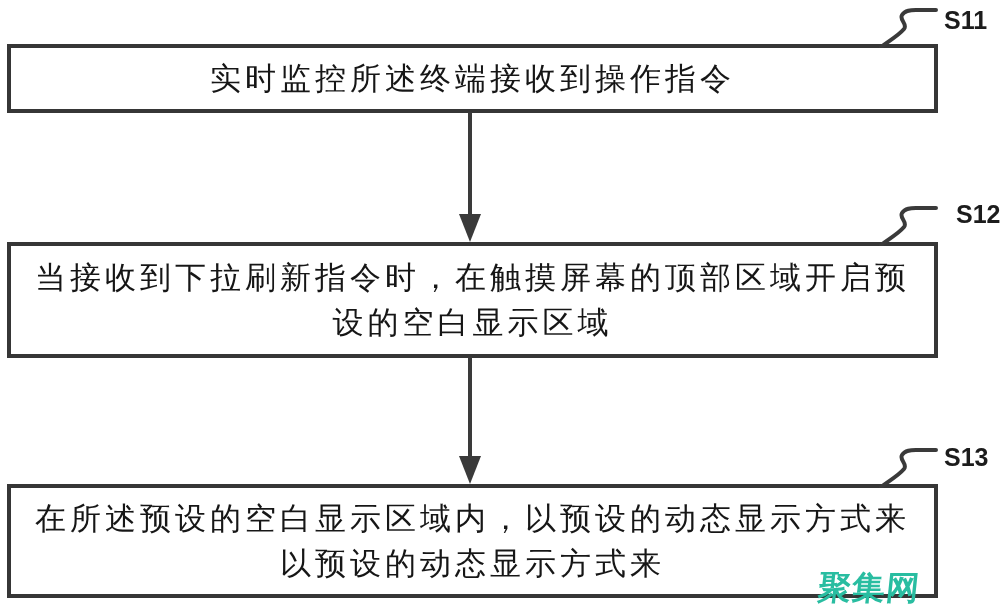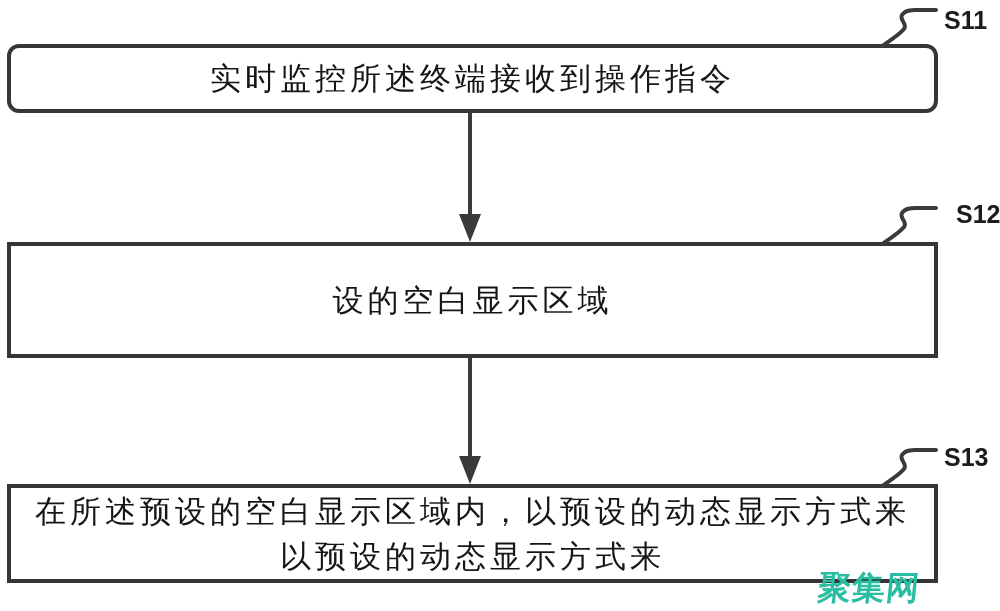--- a/index.html
+++ b/index.html
@@ -13,23 +13,23 @@
   .flow-box{
     position:absolute;
     left:7px;width:931px;
     box-sizing:border-box;
     border:4px solid #363636;
     background:#ffffff;
     display:flex;flex-direction:column;
     justify-content:center;align-items:center;
     color:#161616;
   }
-  .box1{top:44px;height:69px;border-radius:12px;}
+  .box1{top:44px;height:69px;}
   .box2{top:242px;height:116px;}
-  .box3{top:484px;height:99px;}
+  .box3{top:484px;height:114px;}
   .box-line{
     font-size:31px;
     letter-spacing:4px;
     line-height:45px;
     white-space:nowrap;
     text-align:center;
   }
   .arrow-line{
     position:absolute;
     width:4px;
@@ -83,20 +83,21 @@
 <div class="canvas">
 
   <div class="flow-box box1">
     <div class="box-line">实时监控所述终端接收到操作指令</div>
   </div>
 
   <div class="arrow-line al1"></div>
   <div class="arrow-head ah1"></div>
 
   <div class="flow-box box2">
+    <div class="box-line">当接收到下拉刷新指令时，在触摸屏幕的顶部区域开启预</div>
     <div class="box-line">设的空白显示区域</div>
   </div>
 
   <div class="arrow-line al2"></div>
   <div class="arrow-head ah2"></div>
 
   <div class="flow-box box3">
     <div class="box-line">在所述预设的空白显示区域内，以预设的动态显示方式来</div>
     <div class="box-line">以预设的动态显示方式来</div>
   </div>

